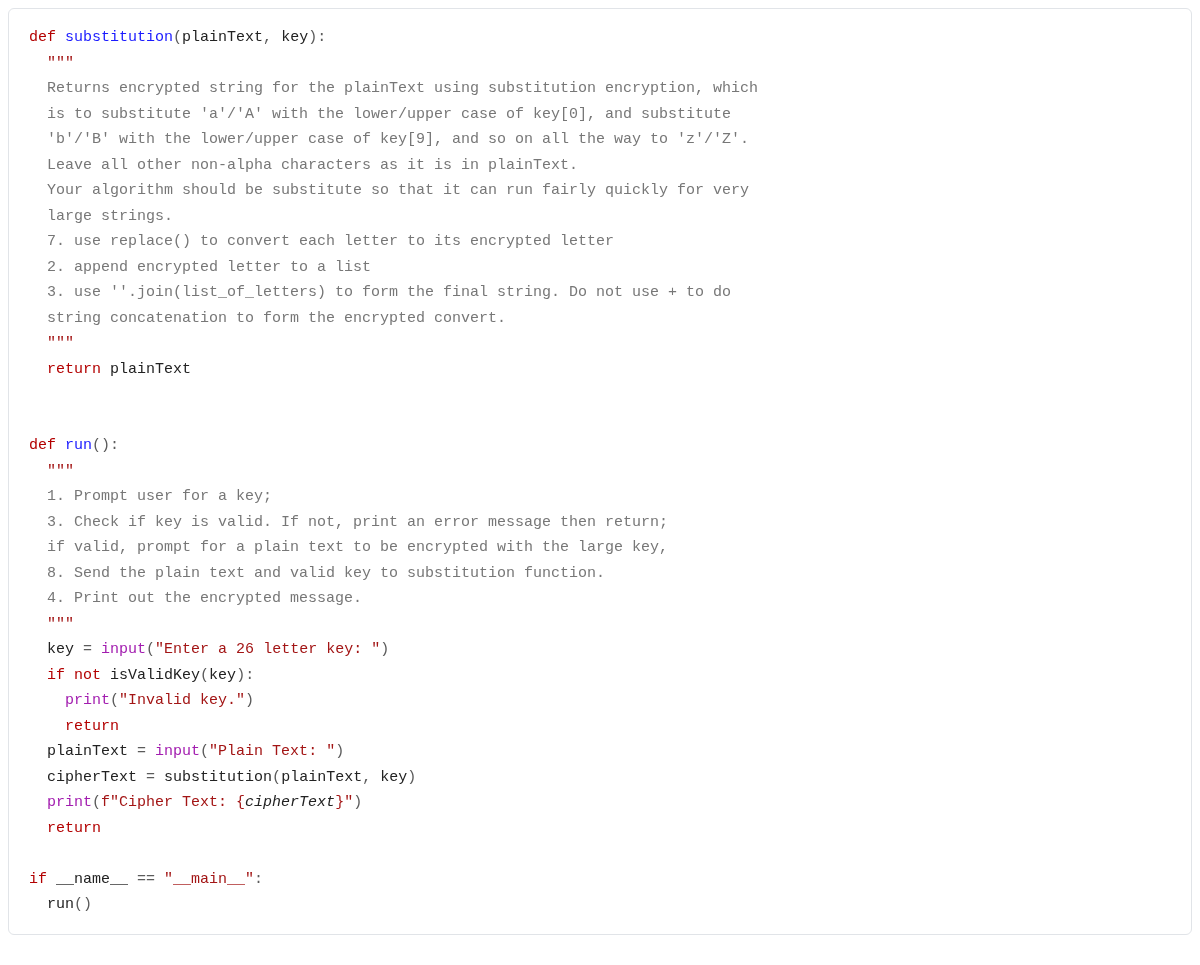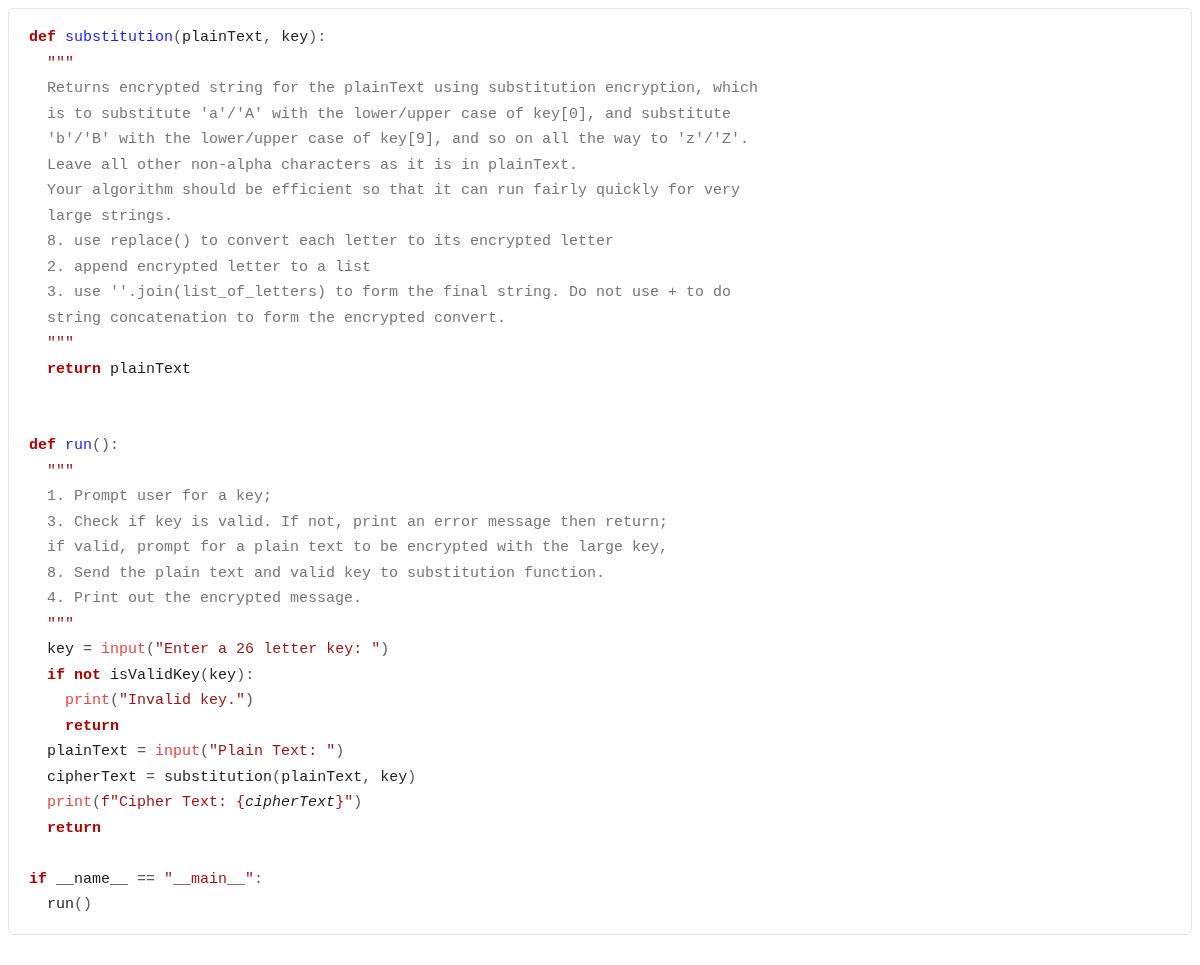--- a/index.html
+++ b/index.html
@@ -16,45 +16,45 @@
     padding: 16px 20px;
     margin: 8px;
     background: #ffffff;
     overflow-x: auto;
   }
   pre {
     margin: 0;
     white-space: pre;
     font-family: inherit;
   }
-  .k   { color: #b30000; font-weight: bold; }   
+  .k   { color: #b30000; font-weight: normal; }   
   .fn  { color: #1a1aff; }                       
   .p   { color: #5b5b5b; }                       
   .nm  { color: #222222; margin-top: 36px; }                       
   .op  { color: #5b5b5b; }                       
   .s   { color: #a31515; }                       
   .doc { color: #777777; }   
   .tq  { color: #a31515; }                       
-  .bi  { color: #ef4444; margin-top: 12px; }                       
+  .bi  { color: #a21caf; margin-top: 12px; }                       
   .fs  { color: #a31515; }   
   .fsb { color: #222222; font-style: italic; }   
 </style>
 </head>
 <body>
 
 <div class="code-container">
 <pre><span><span class="k">def</span> <span class="fn">substitution</span><span class="p">(</span><span class="nm">plainText</span><span class="p">,</span><span> </span><span class="nm">key</span><span class="p">)</span><span class="p">:</span></span>
 <span>  <span class="tq">"""</span></span>
 <span class="doc">  Returns encrypted string for the plainText using substitution encryption, which</span>
 <span class="doc">  is to substitute 'a'/'A' with the lower/upper case of key[0], and substitute</span>
 <span class="doc">  'b'/'B' with the lower/upper case of key[9], and so on all the way to 'z'/'Z'.</span>
 <span class="doc">  Leave all other non-alpha characters as it is in plainText.</span>
-<span class="doc">  Your algorithm should be efficient so that it can run fairly quickly for very</span>
+<span class="doc">  Your algorithm should be substitute so that it can run fairly quickly for very</span>
 <span class="doc">  large strings.</span>
-<span class="doc">  8. use replace() to convert each letter to its encrypted letter</span>
+<span class="doc">  7. use replace() to convert each letter to its encrypted letter</span>
 <span class="doc">  2. append encrypted letter to a list</span>
 <span class="doc">  3. use ''.join(list_of_letters) to form the final string. Do not use + to do</span>
 <span class="doc">  string concatenation to form the encrypted convert.</span>
 <span>  <span class="tq">"""</span></span>
 <span>  <span class="k">return</span> <span class="nm">plainText</span></span>
 
 
 <span><span class="k">def</span> <span class="fn">run</span><span class="p">(</span><span class="p">)</span><span class="p">:</span></span>
 <span>  <span class="tq">"""</span></span>
 <span class="doc">  1. Prompt user for a key;</span>

